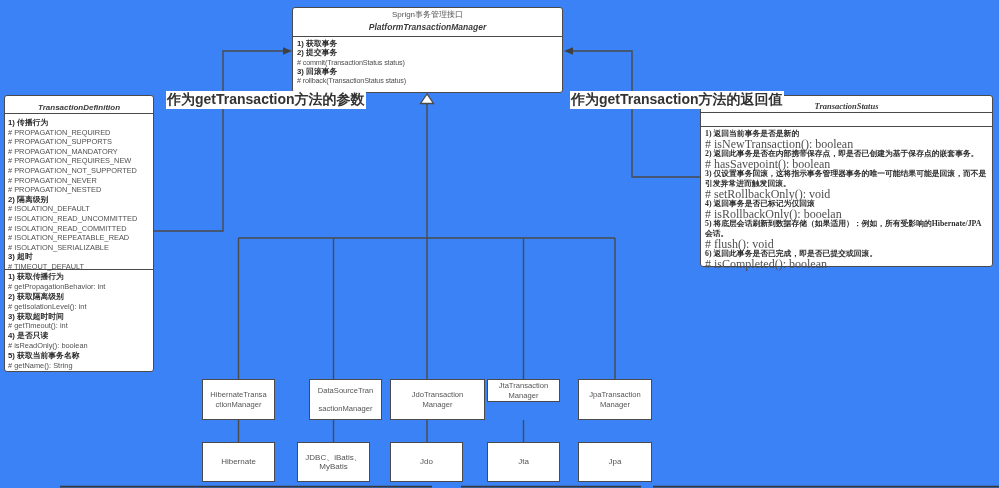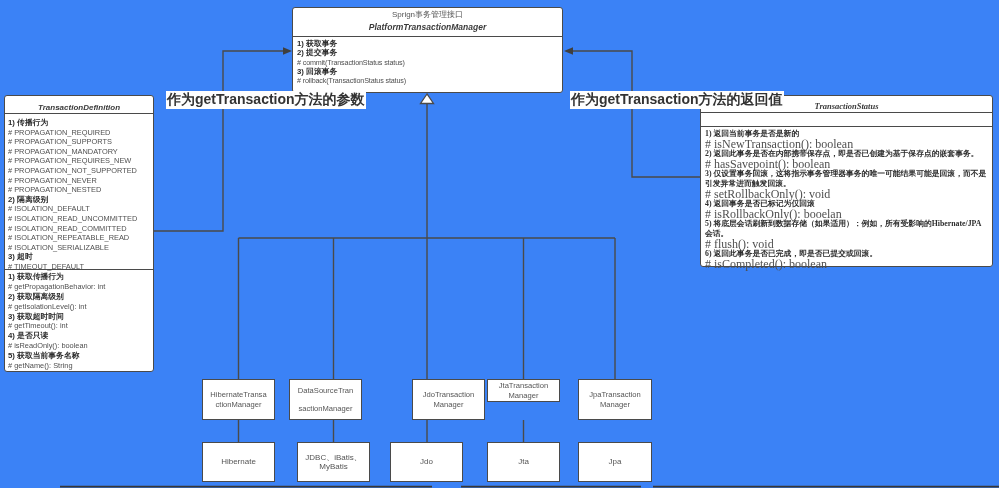--- a/index.html
+++ b/index.html
@@ -168,25 +168,25 @@
     </div>
   </div>
 
   <div class="edge-label" style="left:166px;top:91px;">作为getTransaction方法的参数</div>
   <div class="edge-label" style="left:570px;top:91px;">作为getTransaction方法的返回值</div>
 
   <div class="sm" style="left:202px;top:379px;width:73px;height:41px;">
     <div>HibernateTransa</div>
     <div>ctionManager</div>
   </div>
-  <div class="sm" style="left:289px;top:379px;width:73px;height:41px;gap:8px;">
+  <div class="sm" style="left:309px;top:379px;width:73px;height:41px;gap:8px;">
     <div>DataSourceTran</div>
     <div>sactionManager</div>
   </div>
-  <div class="sm" style="left:390px;top:379px;width:73px;height:41px;margin-left:22px;">
+  <div class="sm" style="left:390px;top:379px;width:95px;height:41px;">
     <div>JdoTransaction</div>
     <div>Manager</div>
   </div>
   <div class="sm" style="left:487px;top:379px;width:73px;height:23px;">
     <div>JtaTransaction</div>
     <div>Manager</div>
   </div>
   <div class="sm" style="left:578px;top:379px;width:74px;height:41px;">
     <div>JpaTransaction</div>
     <div>Manager</div>

